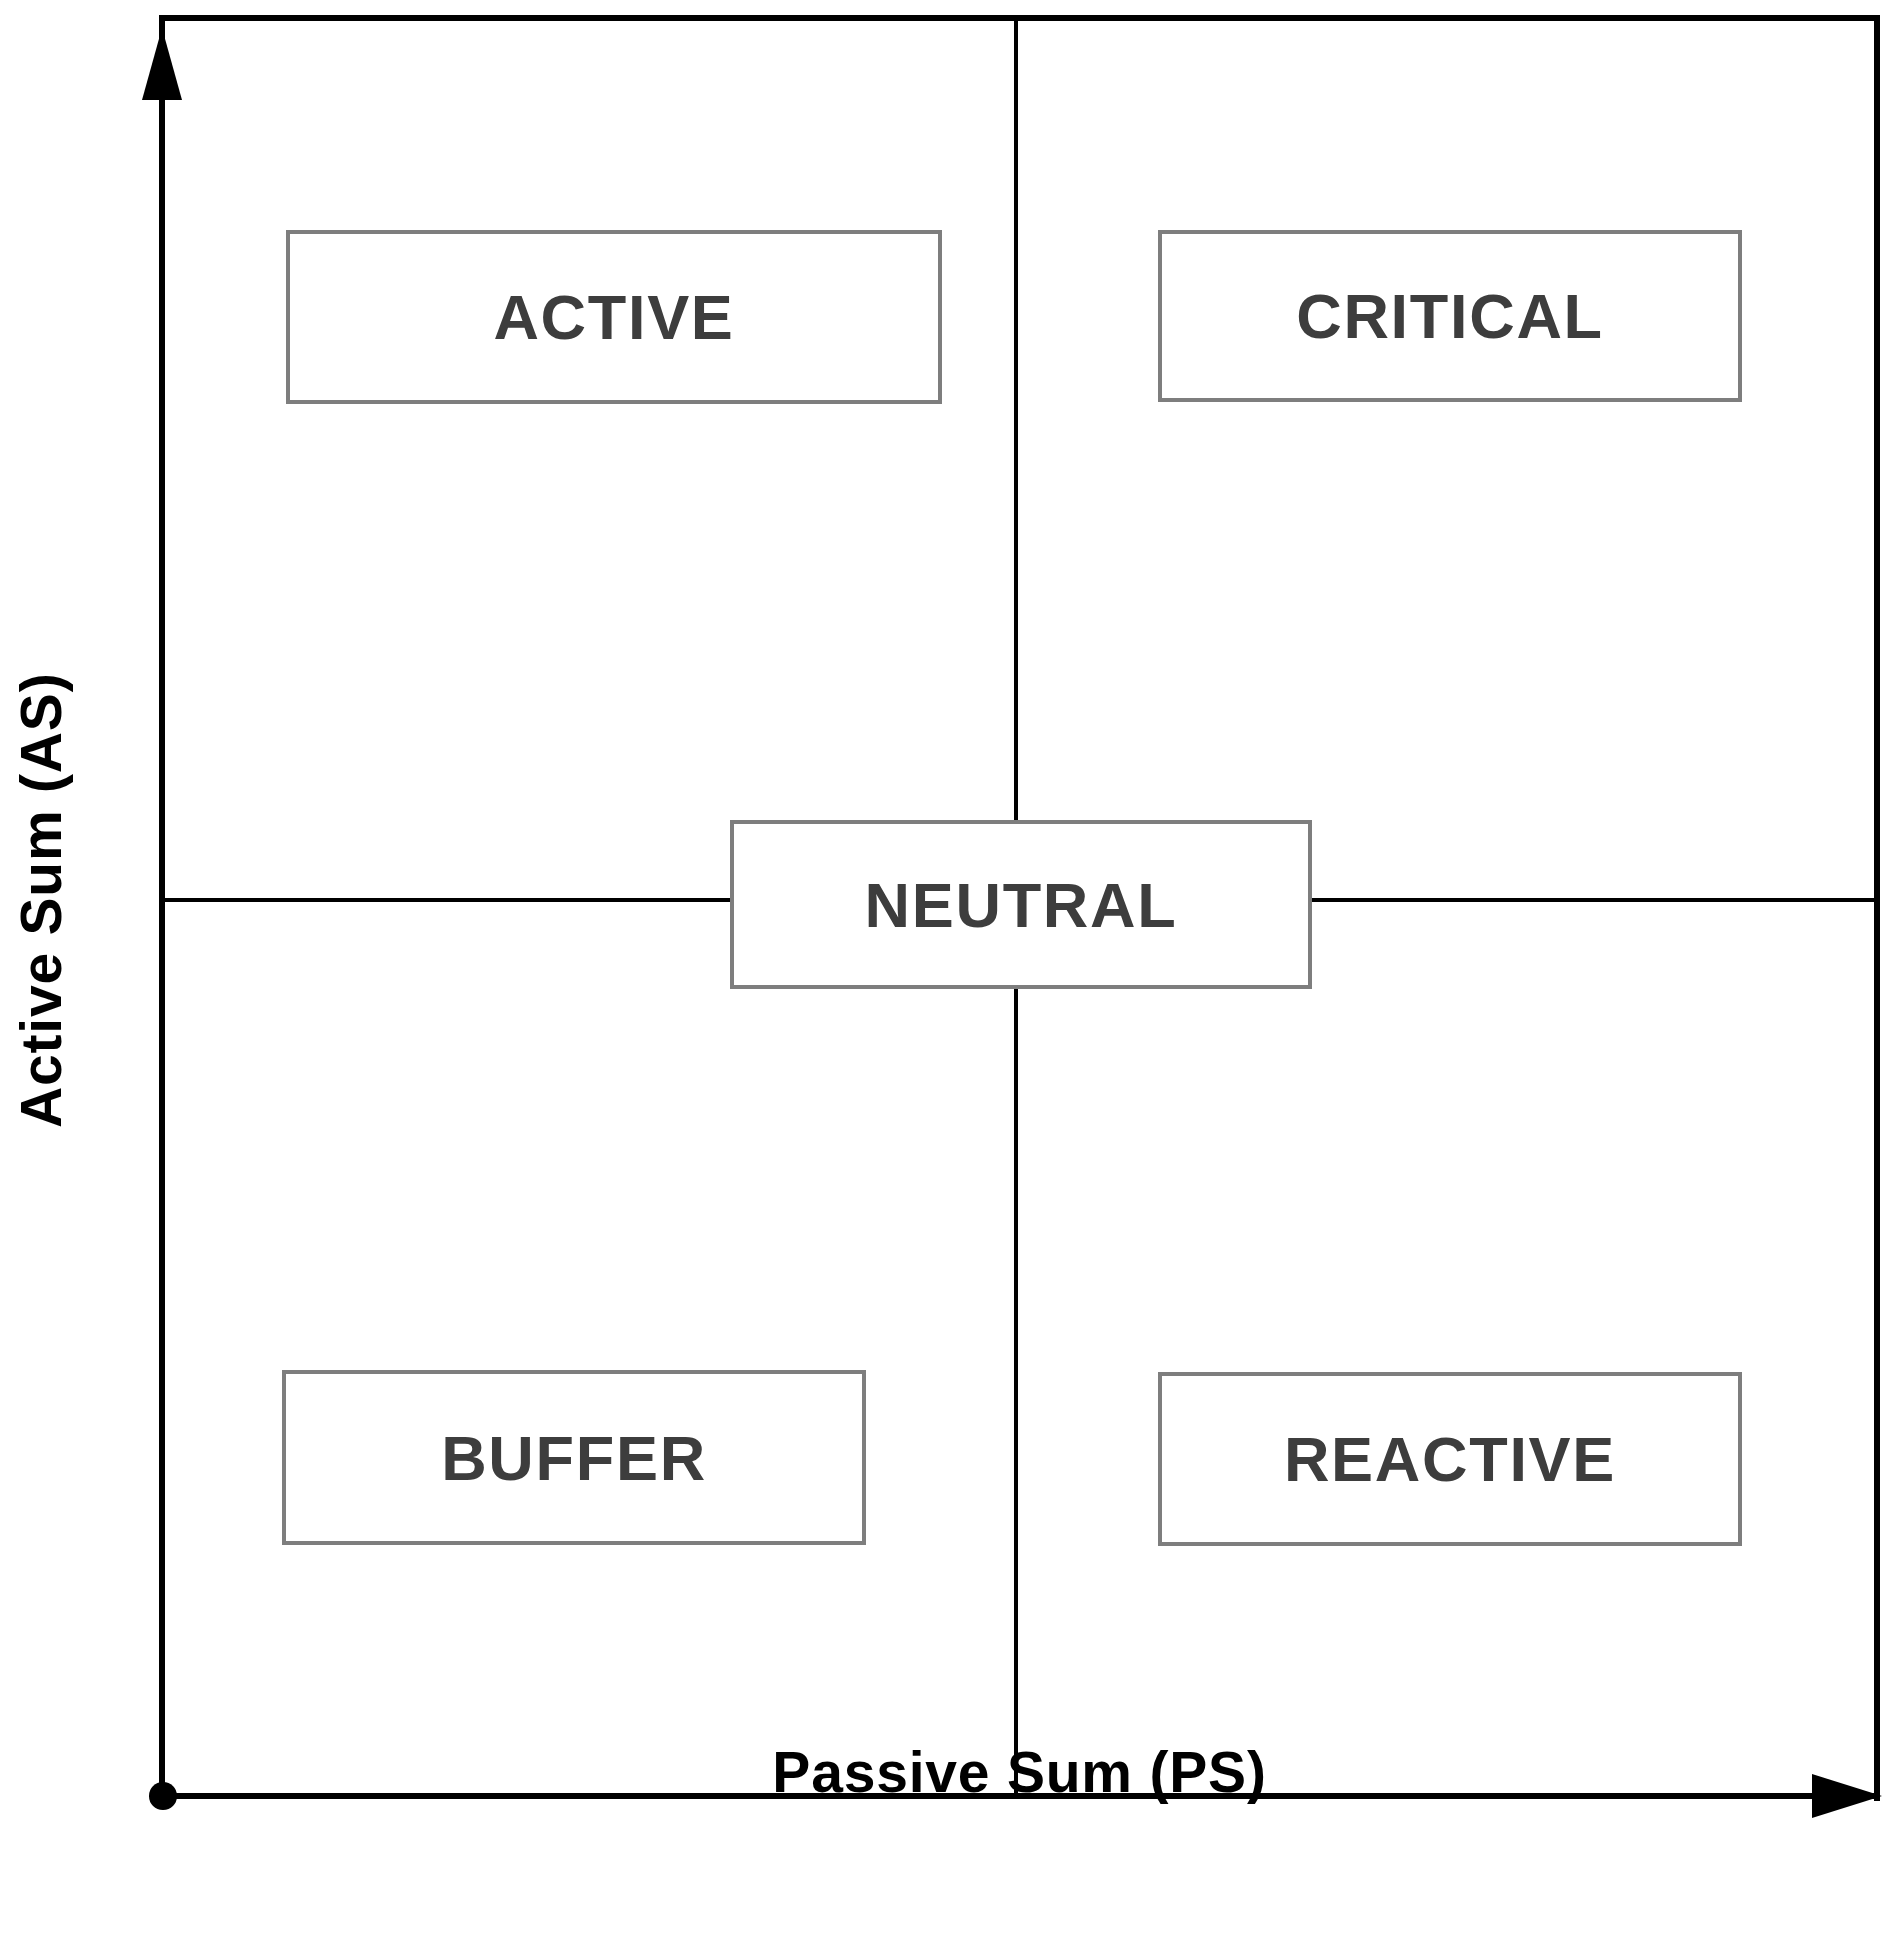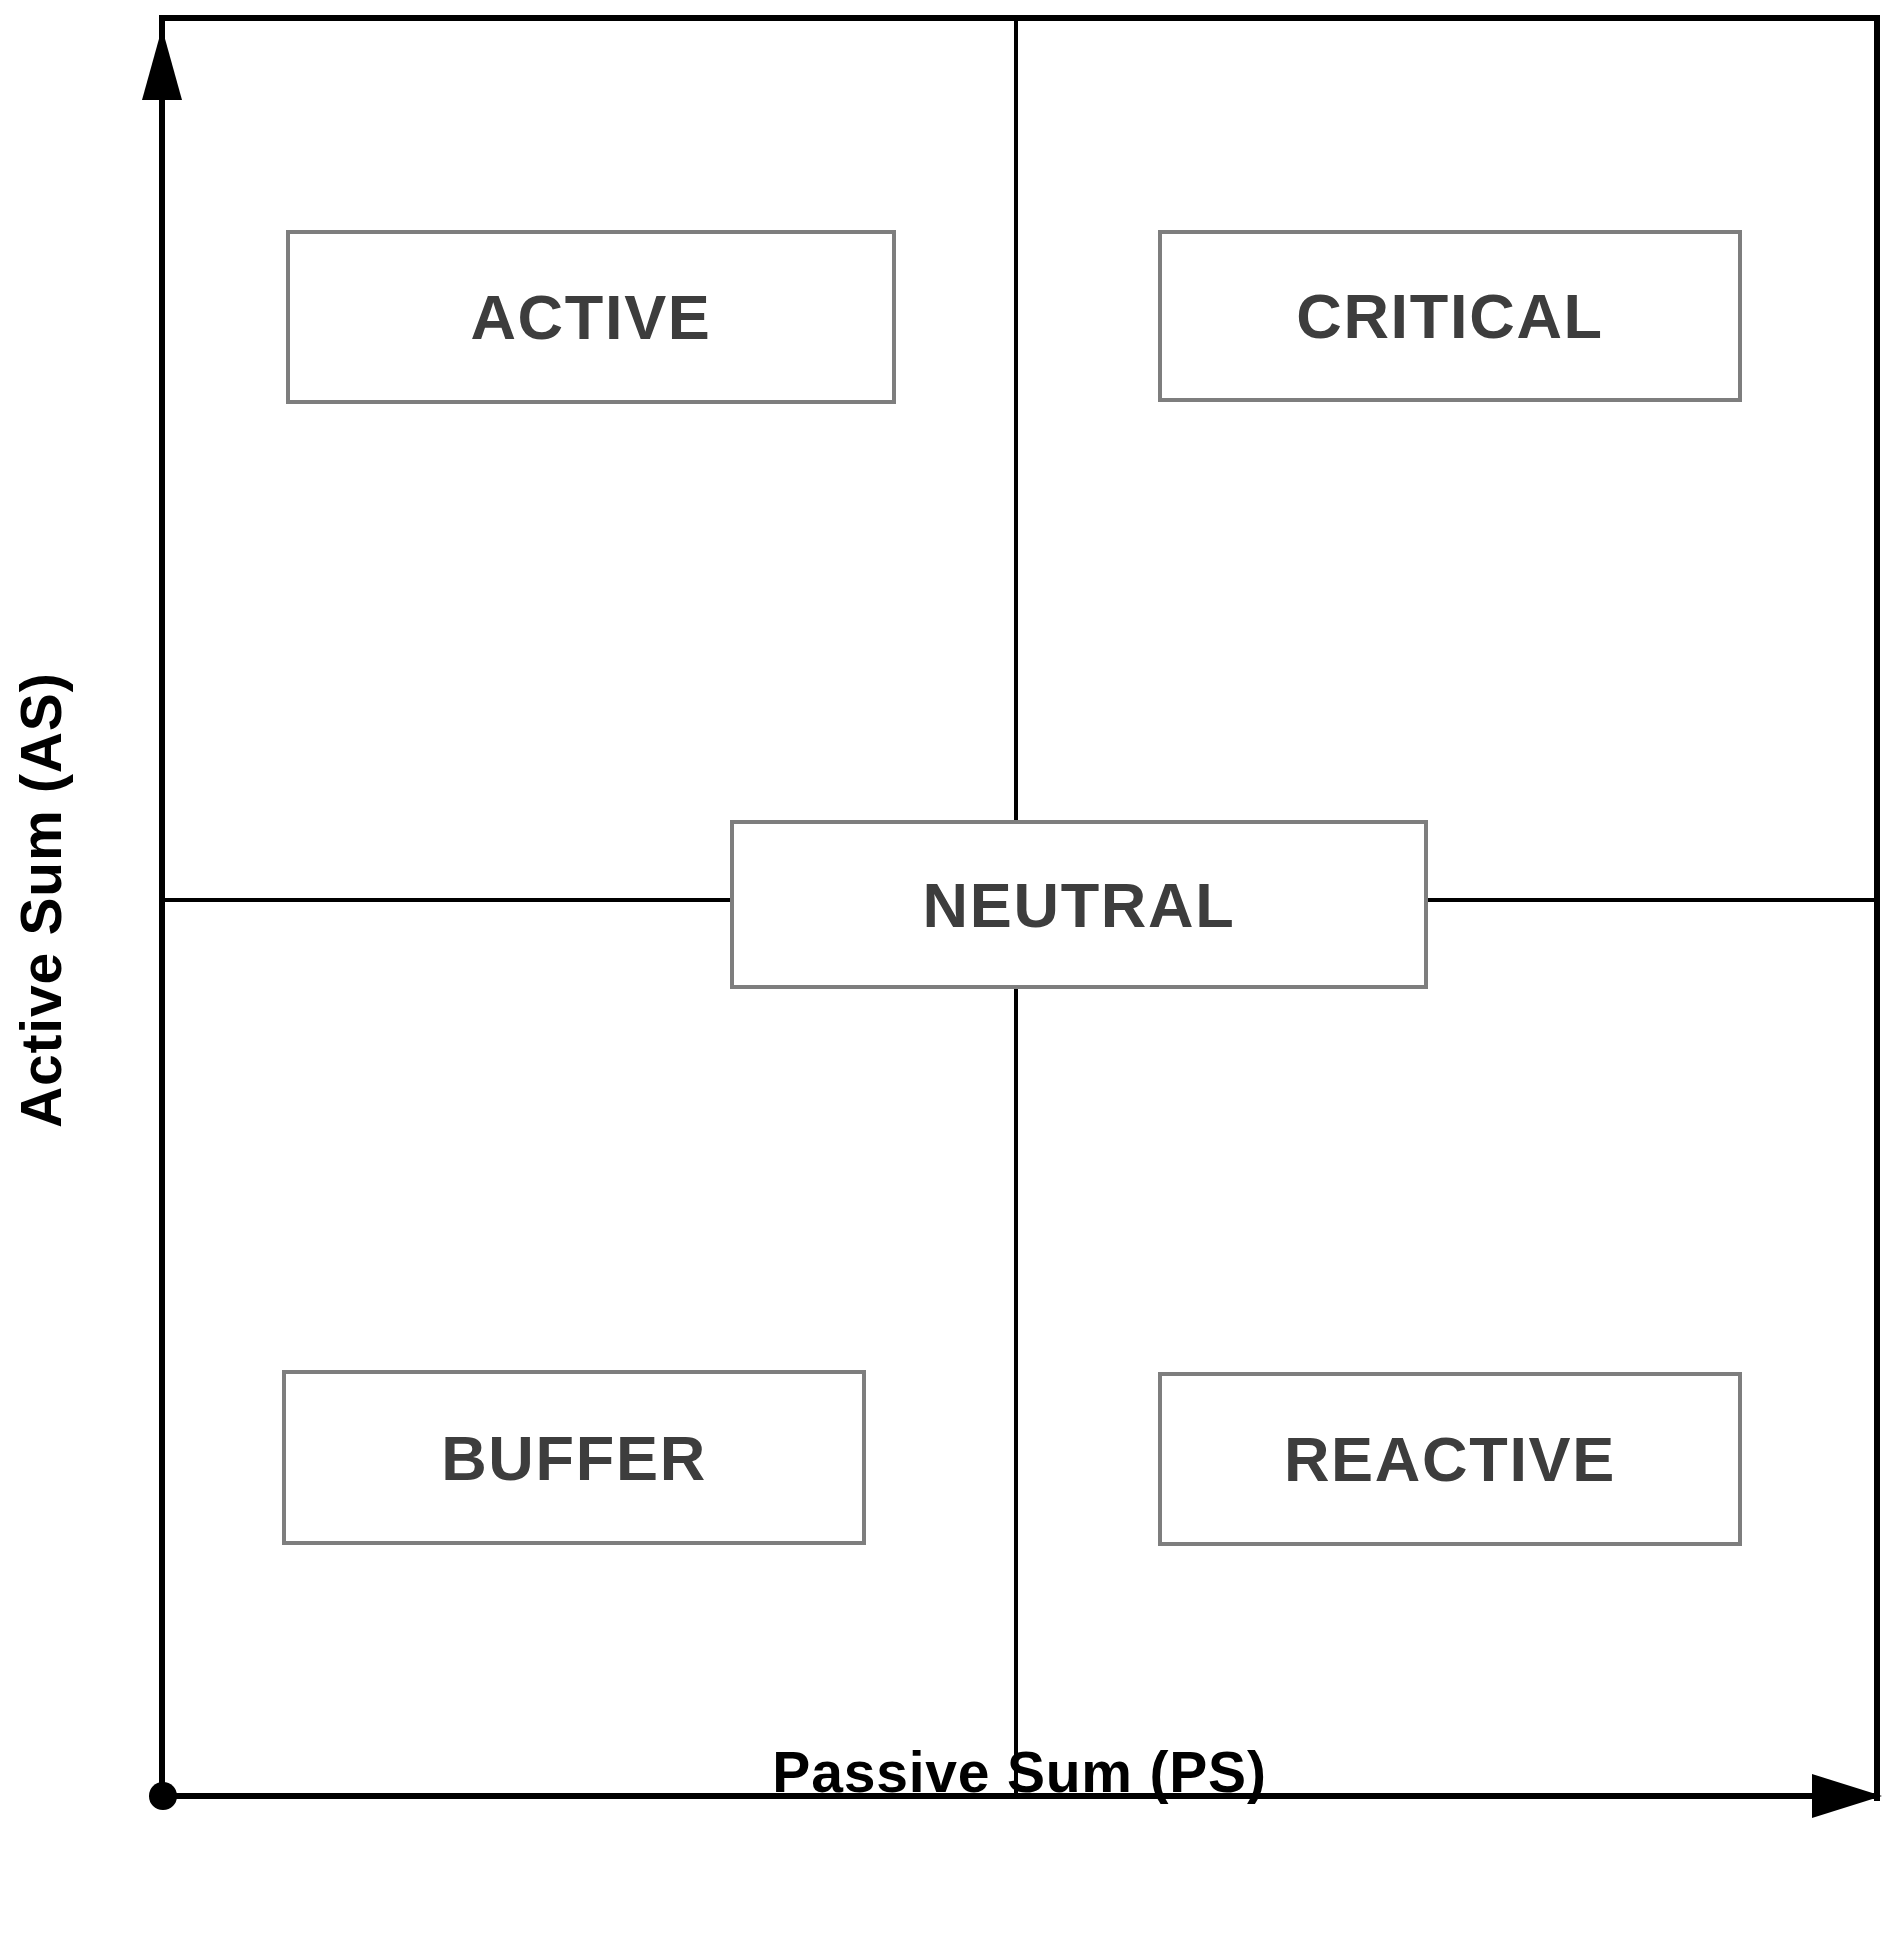--- a/index.html
+++ b/index.html
@@ -44,25 +44,25 @@
   
   .qbox{
     position:absolute;box-sizing:border-box;
     background:var(--background);
     border:4.2px solid var(--box-border);
     display:flex;align-items:center;justify-content:center;
     color:var(--quadrant-label);
     font-weight:bold;font-size:63px;letter-spacing:1.7px;
     z-index:1;
   }
-  .qbox-active   {left:286px; top:230px; width:610px;height:174px;}
+  .qbox-active   {left:286px; top:230px; width:656px;height:174px;}
   .qbox-critical {left:1158px;top:230px; width:584px;height:172px;align-items:center;}
   .qbox-buffer   {left:282px; top:1370px;width:584px;height:175px;}
   .qbox-reactive {left:1158px;top:1372px;width:584px;height:174px;}
-  .qbox-neutral  {left:730px; top:820px; width:698px;height:169px;z-index:2;text-align:center;}
+  .qbox-neutral  {left:730px; top:820px; width:582px;height:169px;z-index:2;text-align:center;}
   
   .x-axis-label{
     position:absolute;left:161px;top:1739px;width:1717px;
     text-align:center;color:var(--axis-label);
     font-weight:bold;font-size:57px;letter-spacing:0.8px;
   }
   .y-axis-label{
     position:absolute;left:1.7px;top:641px;width:77px;height:518px;
     writing-mode:vertical-rl;transform:rotate(180deg);
     display:flex;align-items:center;justify-content:center;

